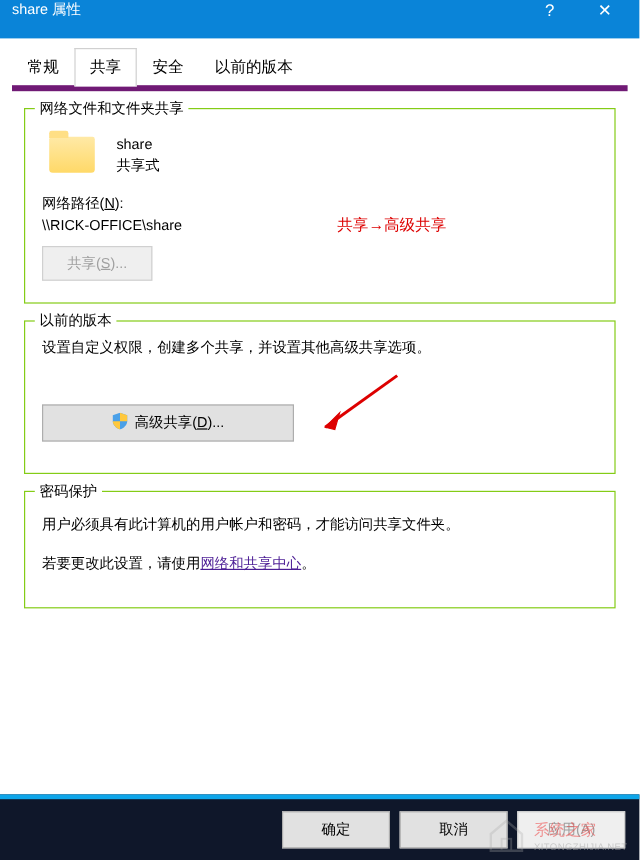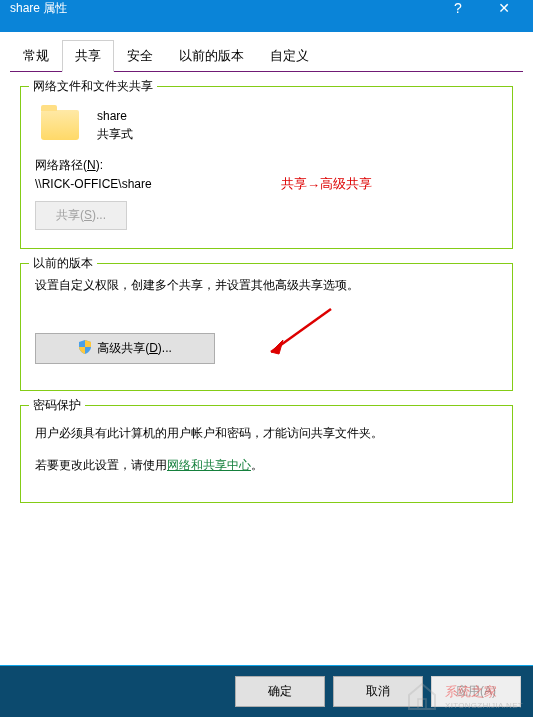--- a/index.html
+++ b/index.html
@@ -28,21 +28,21 @@
       height: 32px;
       display: flex;
       align-items: center;
       justify-content: center;
       color: #fff;
       font-size: 14px;
     }
     .content { padding: 8px 10px 0 10px; }
     .tabs {
       display: flex;
-      border-bottom: 1px solid #701a75;
+      border-bottom: 5px solid #701a75;
       position: relative;
     }
     .tab {
       padding: 6px 12px 6px 12px;
       font-size: 13px;
       cursor: default;
       position: relative;
       border: 1px solid transparent;
       border-bottom: none;
     }
@@ -105,48 +105,48 @@
     }
     .btn {
       background: #e1e1e1;
       border: 1px solid #adadad;
       padding: 5px 18px;
       font-size: 12px;
       font-family: inherit;
       cursor: default;
       position: relative;
     }
-    .btn.wide { width: 180px; padding: 6px 0; }
+    .btn.wide { width: 210px; padding: 6px 0; }
     .btn.disabled {
       color: #a0a0a0;
       background: #efefef;
       border-color: #d0d0d0;
     }
     .btn-share { width: 92px; }
     .shield-icon {
       display: inline-block;
       width: 14px;
       height: 14px;
       vertical-align: -2px;
       margin-right: 5px;
     }
     .desc { margin-bottom: 14px; line-height: 1.6; }
-    .link { color: #15803d; text-decoration: underline; margin-top: 20px; }
+    .link { color: #4c1d95; text-decoration: underline; margin-top: 20px; }
     .dot { color: #000; }
     .bottom-bar {
       position: absolute;
       bottom: 0;
       left: 0;
       right: 0;
-      background: #0c4a6e;
+      background: #0f172a;
       padding: 10px 12px;
       display: flex;
       justify-content: flex-end;
       gap: 8px;
-      border-top: 1px solid #0ea5e9;
+      border-top: 4px solid #0ea5e9;
     }
     .bottom-bar .btn { width: 90px; padding: 6px 0; }
     .arrow-red {
       position: absolute;
       stroke: #d00;
       fill: #d00;
     }
     .watermark {
       position: absolute;
       right: 10px;
@@ -170,21 +170,20 @@
     <div class="titlebar-btn">✕</div>
   </div>
 </div>
 
 <div class="content">
   <div class="tabs">
     <div class="tab">常规</div>
     <div class="tab active">共享</div>
     <div class="tab">安全</div>
     <div class="tab">以前的版本</div>
-    <div class="tab">自定义</div>
   </div>
 
   <div class="panel">
 
     <div class="groupbox" style="padding-bottom:18px;">
       <div class="groupbox-title">网络文件和文件夹共享</div>
 
       <div class="folder-row">
         <div class="folder-icon"></div>
         <div class="folder-text">

